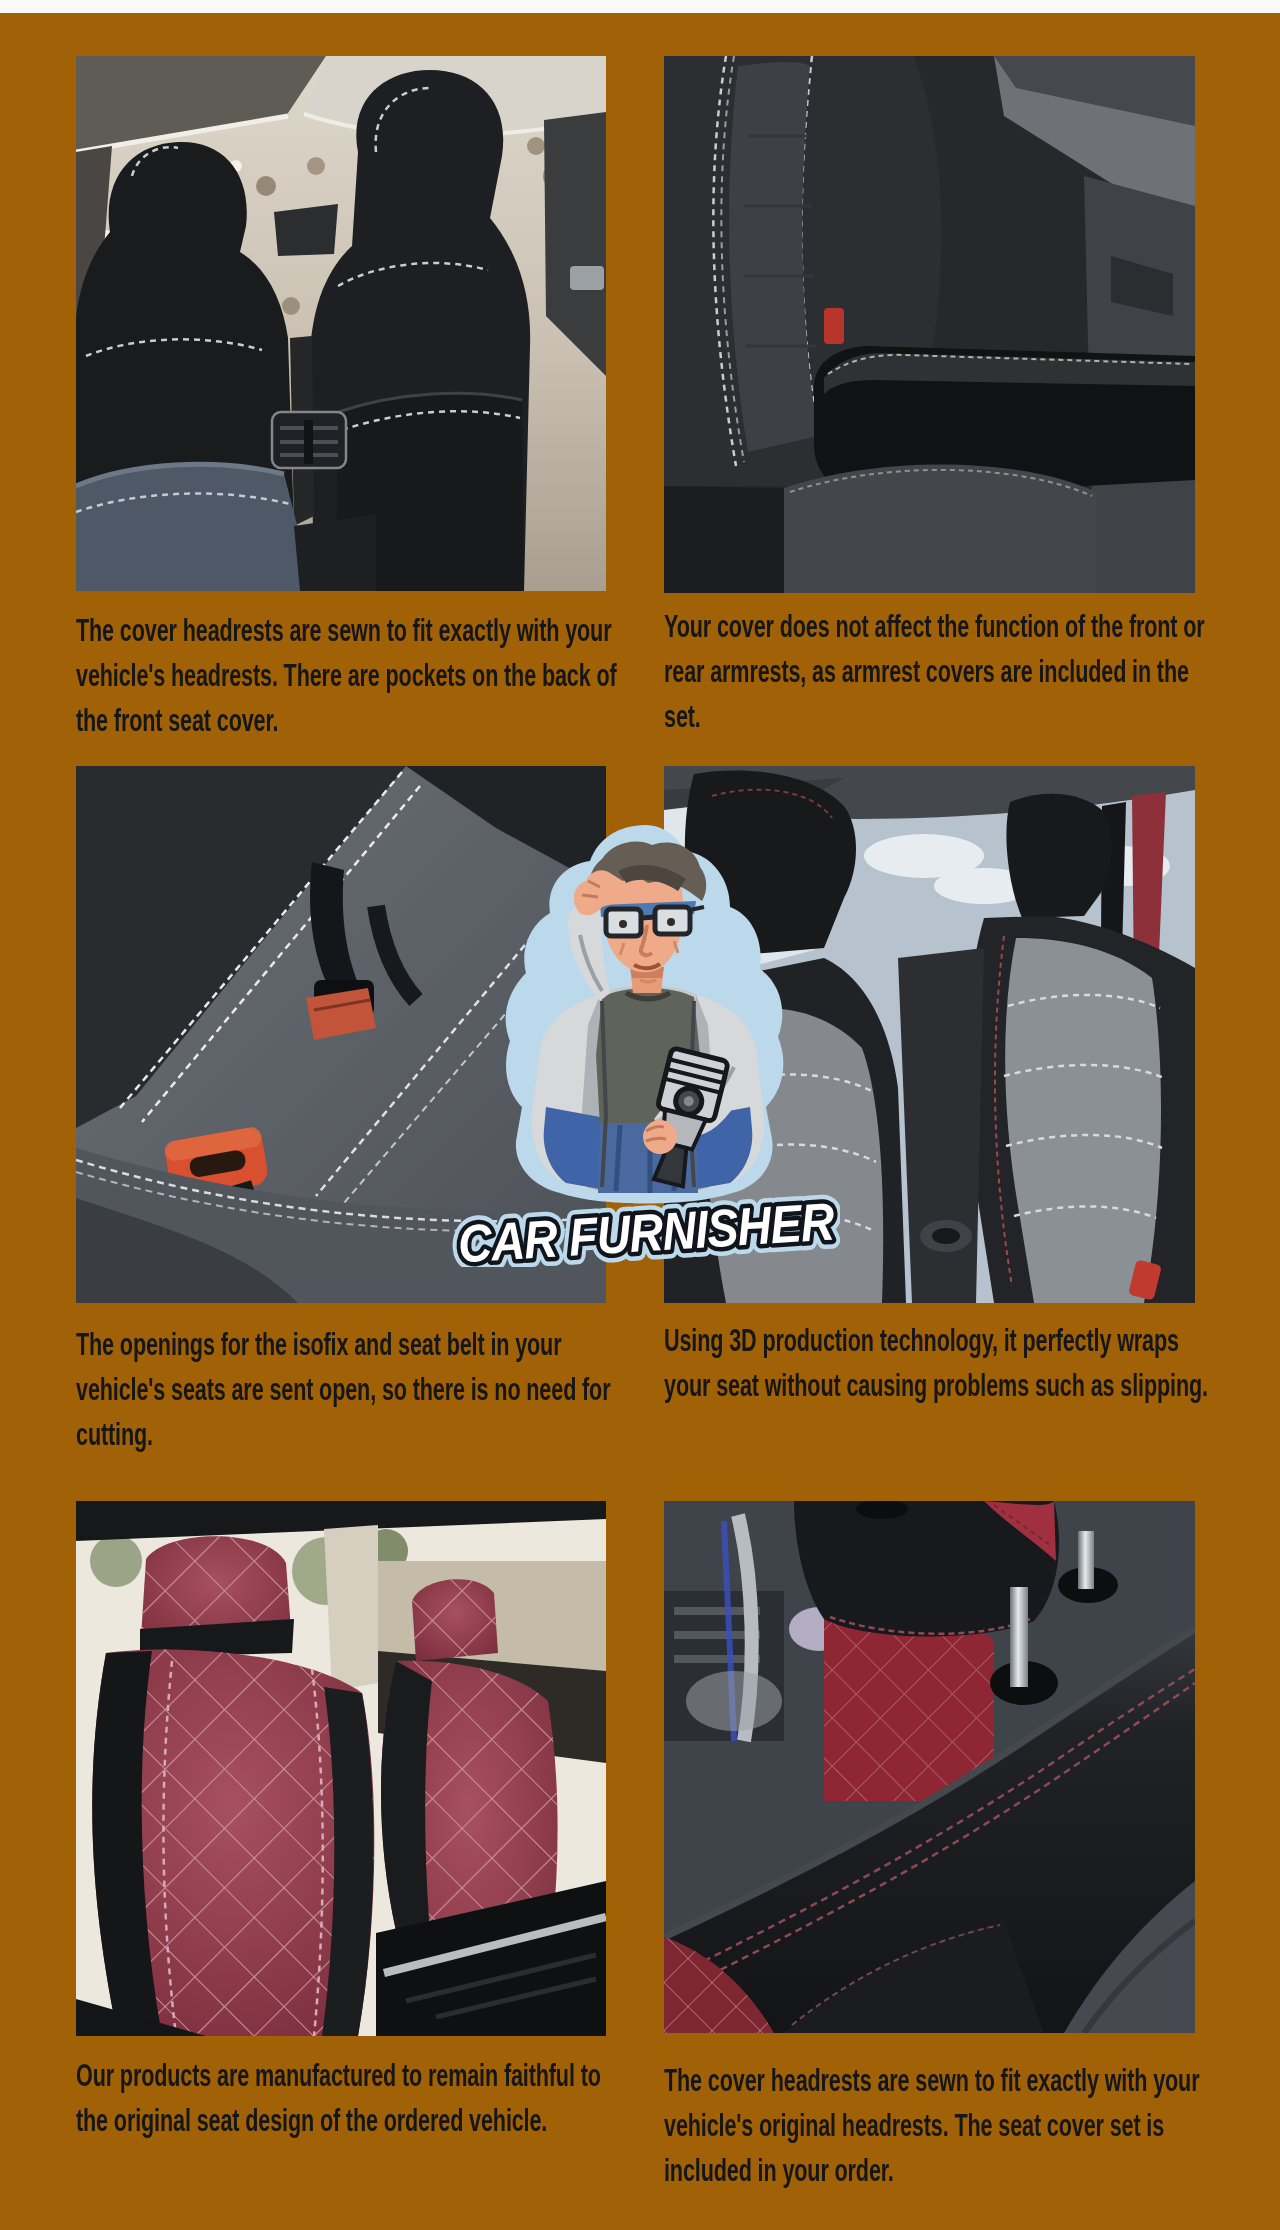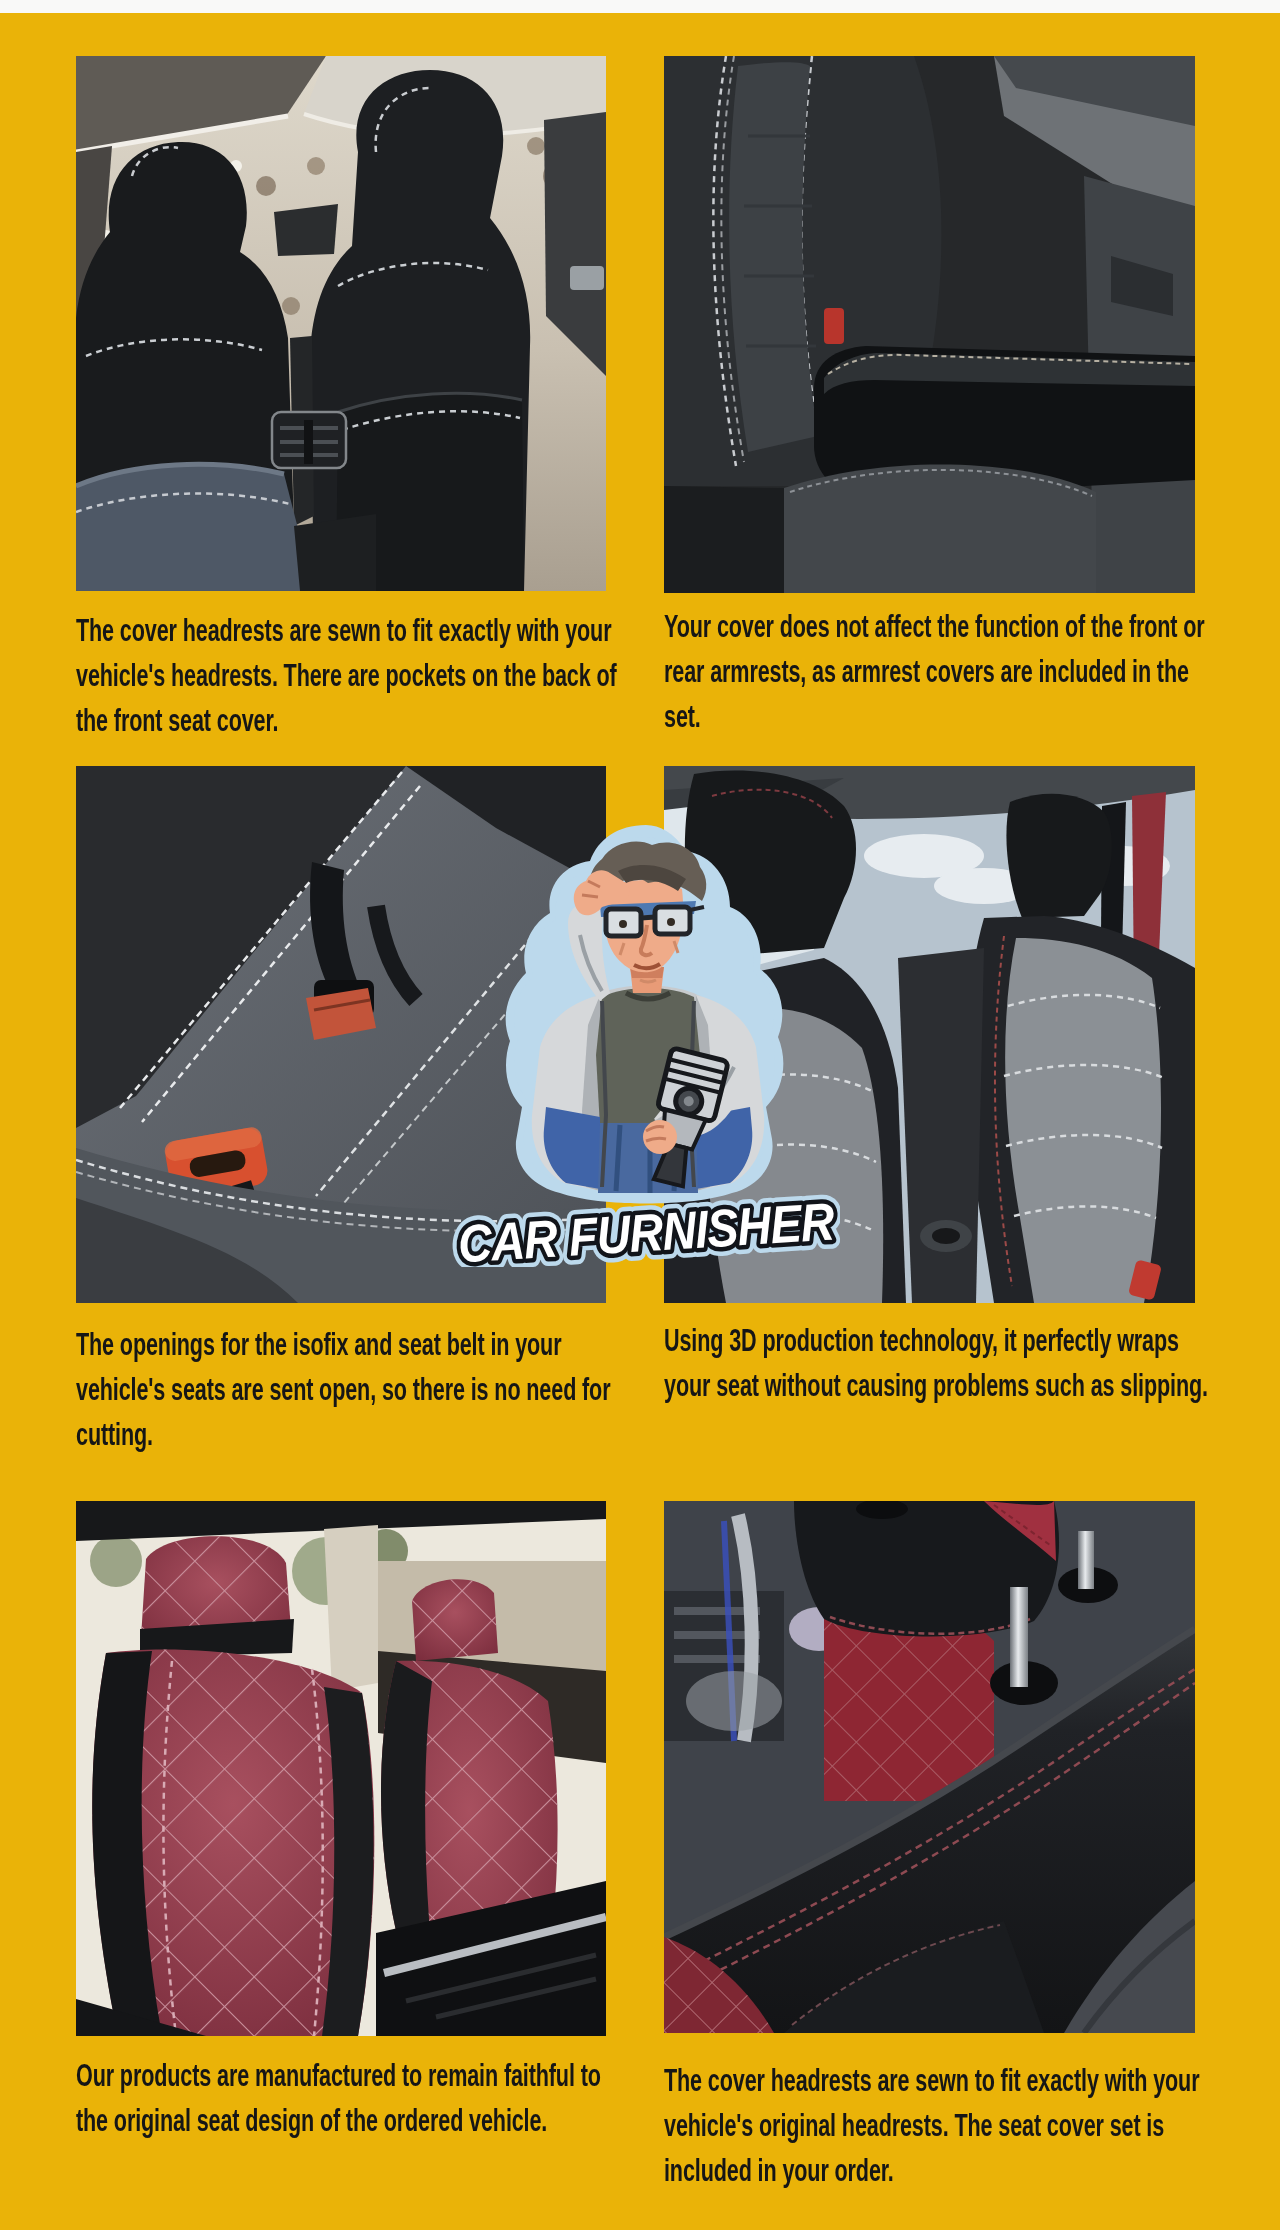--- a/index.html
+++ b/index.html
@@ -1,16 +1,16 @@
 <!DOCTYPE html>
 <html><head>
 <meta charset="utf-8">
 <style>
   html,body{margin:0;padding:0;}
-  #page{position:relative;width:1280px;height:2230px;background:#eab308;overflow:hidden;
+  #page{position:relative;width:1280px;height:2230px;background:#a16207;overflow:hidden;
         font-family:"Liberation Sans",sans-serif;}
   .topstrip{position:absolute;left:0;top:0;width:1280px;height:13px;background:#f9f9f8;}
   .photo{position:absolute;overflow:hidden;background:#222;}
   .photo svg{display:block;width:100%;height:100%;}
   .cap{position:absolute;width:830px;transform:scaleX(0.675);transform-origin:0 0;
        font-weight:700;font-size:32px;line-height:45px;color:#161616;letter-spacing:-0.2px;}
   #p1{left:76px;top:56px;width:530px;height:535px;}
   #p2{left:664px;top:56px;width:531px;height:537px;}
   #c1{left:76px;top:608px;}
   #c2{left:664px;top:604px;}

